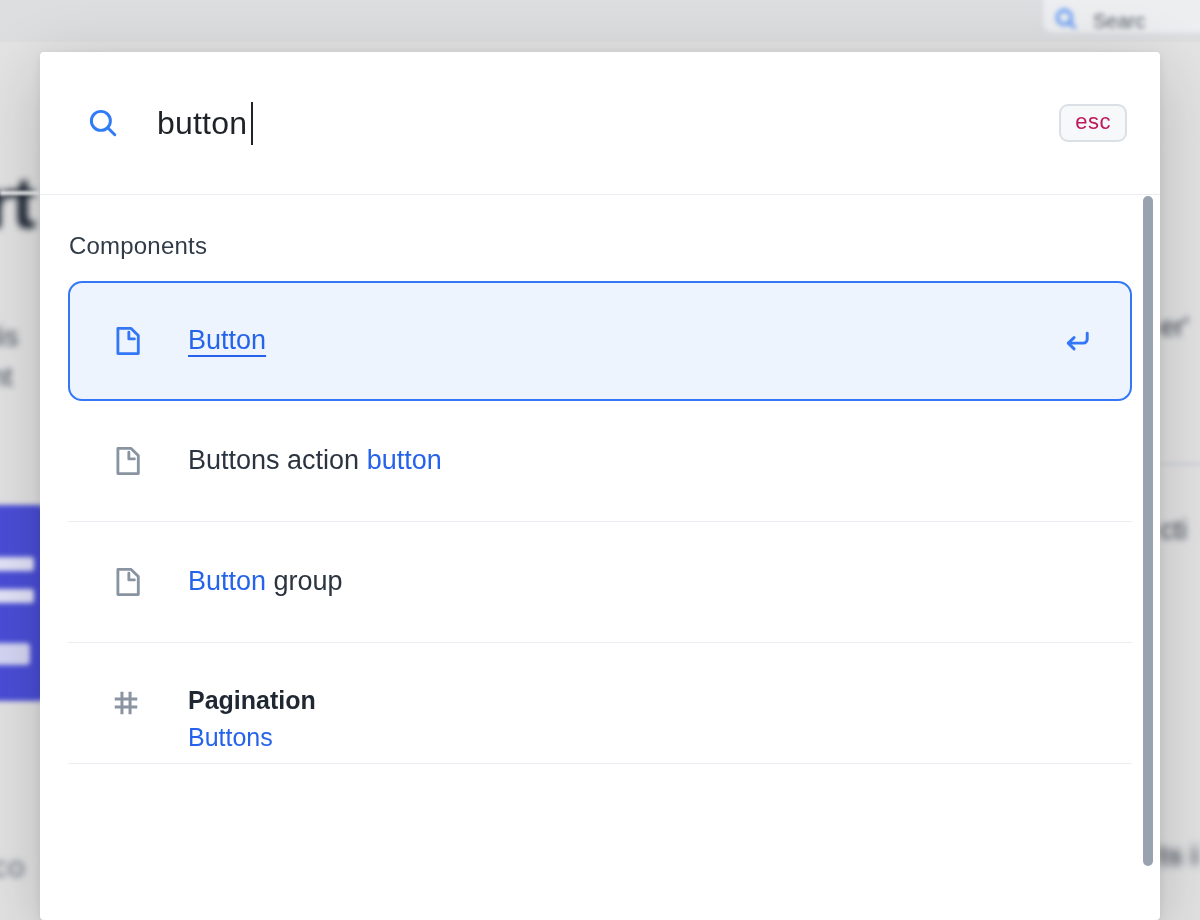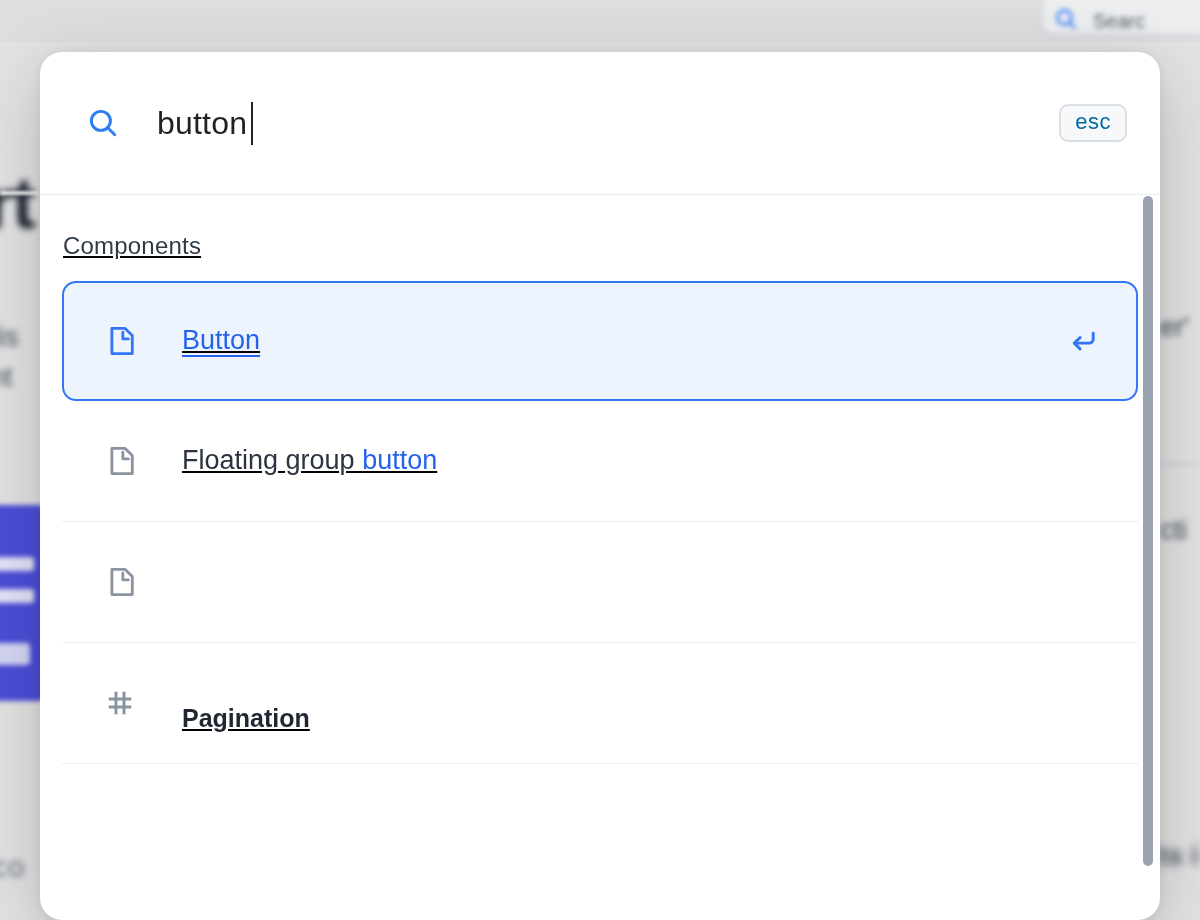--- a/index.html
+++ b/index.html
@@ -26,40 +26,40 @@
   .bg-right-2{left:1160px;top:515px;font-size:27px;color:#39424e;}
   .bg-right-line{left:1162px;top:463px;width:38px;height:2px;background:#c9cdd3;filter:blur(2px);}
   .bg-bottom-right{left:1158px;top:840px;font-size:28px;font-weight:700;color:#4a535f;filter:blur(4px);}
   .bg-header-pill{left:1042px;top:-22px;width:175px;height:56px;background:#eceef0;border:1px solid #d2d6da;border-radius:10px;filter:blur(2.5px);display:flex;align-items:center;padding:0 10px;box-sizing:border-box;}
   .bg-header-pill .mag{width:26px;height:26px;color:#3c82f7;margin-top:26px;}
   .bg-header-pill .lbl{font-size:20px;color:#555e69;margin:30px 0 0 14px;}
 
   
   .modal{
     position:absolute;left:40px;top:52px;width:1120px;height:868px;
-    background:#ffffff;border-radius:22px;
+    background:#ffffff;border-radius:4px;
     box-shadow:0 18px 70px rgba(0,0,0,.20), 0 2px 10px rgba(0,0,0,.08);
     z-index:5;overflow:hidden;
   }
 
   .search-header{
     height:143px;display:flex;align-items:center;
     padding:0 33px 0 46px;box-sizing:border-box;
     border-bottom:1px solid #e9edf1;
   }
   .search-icon{width:34px;height:34px;color:var(--icon-blue);flex:none;}
   .search-text{margin-left:37px;font-size:32px;color:#1f2328;display:flex;align-items:center;letter-spacing:.2px;}
   .caret{display:inline-block;width:2px;height:43px;background:#1f2328;margin-left:4px;}
   .esc-badge{
-    margin-left:auto;font-size:22px;color:#0369a1;font-weight:500;
+    margin-left:auto;font-size:22px;color:#be185d;font-weight:500;
     background:#f6f8fa;border:2px solid #dbe0e6;border-radius:9px;
     padding:5px 14px 7px;line-height:1;letter-spacing:.5px;
   }
 
-  .results-area{padding:0 22px;position:relative;text-decoration:underline;}
+  .results-area{padding:0 28px;position:relative;}
   .section-title{margin:37px 1px 21px;font-size:24px;font-weight:500;color:#303b47;letter-spacing:.2px;}
 
   .result-row{
     display:flex;align-items:center;min-height:121px;
     padding:0 36px 0 40px;box-sizing:border-box;position:relative;
     cursor:pointer;
   }
   .result-row.selected{
     min-height:120px;background:var(--selected-bg);
     border:2px solid var(--border-blue);border-radius:14px;
@@ -139,31 +139,32 @@
           <span class="enter-icon"><svg viewBox="0 0 26 24" fill="none" stroke="currentColor" stroke-width="2" stroke-linecap="round" stroke-linejoin="round">
               <path d="M20 7 V11.2 A2.6 2.6 0 0 1 17.4 13.8 H7.6"></path>
               <path d="M11 10 L7 13.8 L11 17.7"></path>
             </svg></span>
         </div>
         <div class="result-row">
           <span class="row-icon"><svg viewBox="0 0 24 24" fill="none" stroke="currentColor" stroke-width="1.9" stroke-linejoin="round" stroke-linecap="round">
               <path d="M6.6 3.6 H15.4 L20.2 8.4 V20.4 H6.6 Z"></path>
               <path d="M13.9 6.1 V10.6 H17.6"></path>
             </svg></span>
-          <div class="row-text"><div class="row-title"><span>Floating group </span><span class="hl">button</span></div></div>
+          <div class="row-text"><div class="row-title"><span>Buttons action </span><span class="hl">button</span></div></div>
         </div>
         <div class="result-row">
           <span class="row-icon"><svg viewBox="0 0 24 24" fill="none" stroke="currentColor" stroke-width="1.9" stroke-linejoin="round" stroke-linecap="round">
               <path d="M6.6 3.6 H15.4 L20.2 8.4 V20.4 H6.6 Z"></path>
               <path d="M13.9 6.1 V10.6 H17.6"></path>
             </svg></span>
+          <div class="row-text"><div class="row-title"><span class="hl">Button</span><span> group</span></div></div>
         </div>
         <div class="result-row two-line">
           <span class="row-icon"><svg viewBox="0 0 24 24" fill="none" stroke="currentColor" stroke-width="2">
               <path d="M9.3 4.5 V19.5 M14.7 4.5 V19.5 M4.5 9.3 H19.5 M4.5 14.7 H19.5"></path>
             </svg></span>
-          <div class="row-text"><div class="row-context">Pagination</div></div>
+          <div class="row-text"><div class="row-context">Pagination</div><div class="row-title"><span class="hl">Buttons</span></div></div>
         </div>
       </div>
   </div>
 
   <div class="scrollbar"></div>
 </div>
 
 </body></html>

